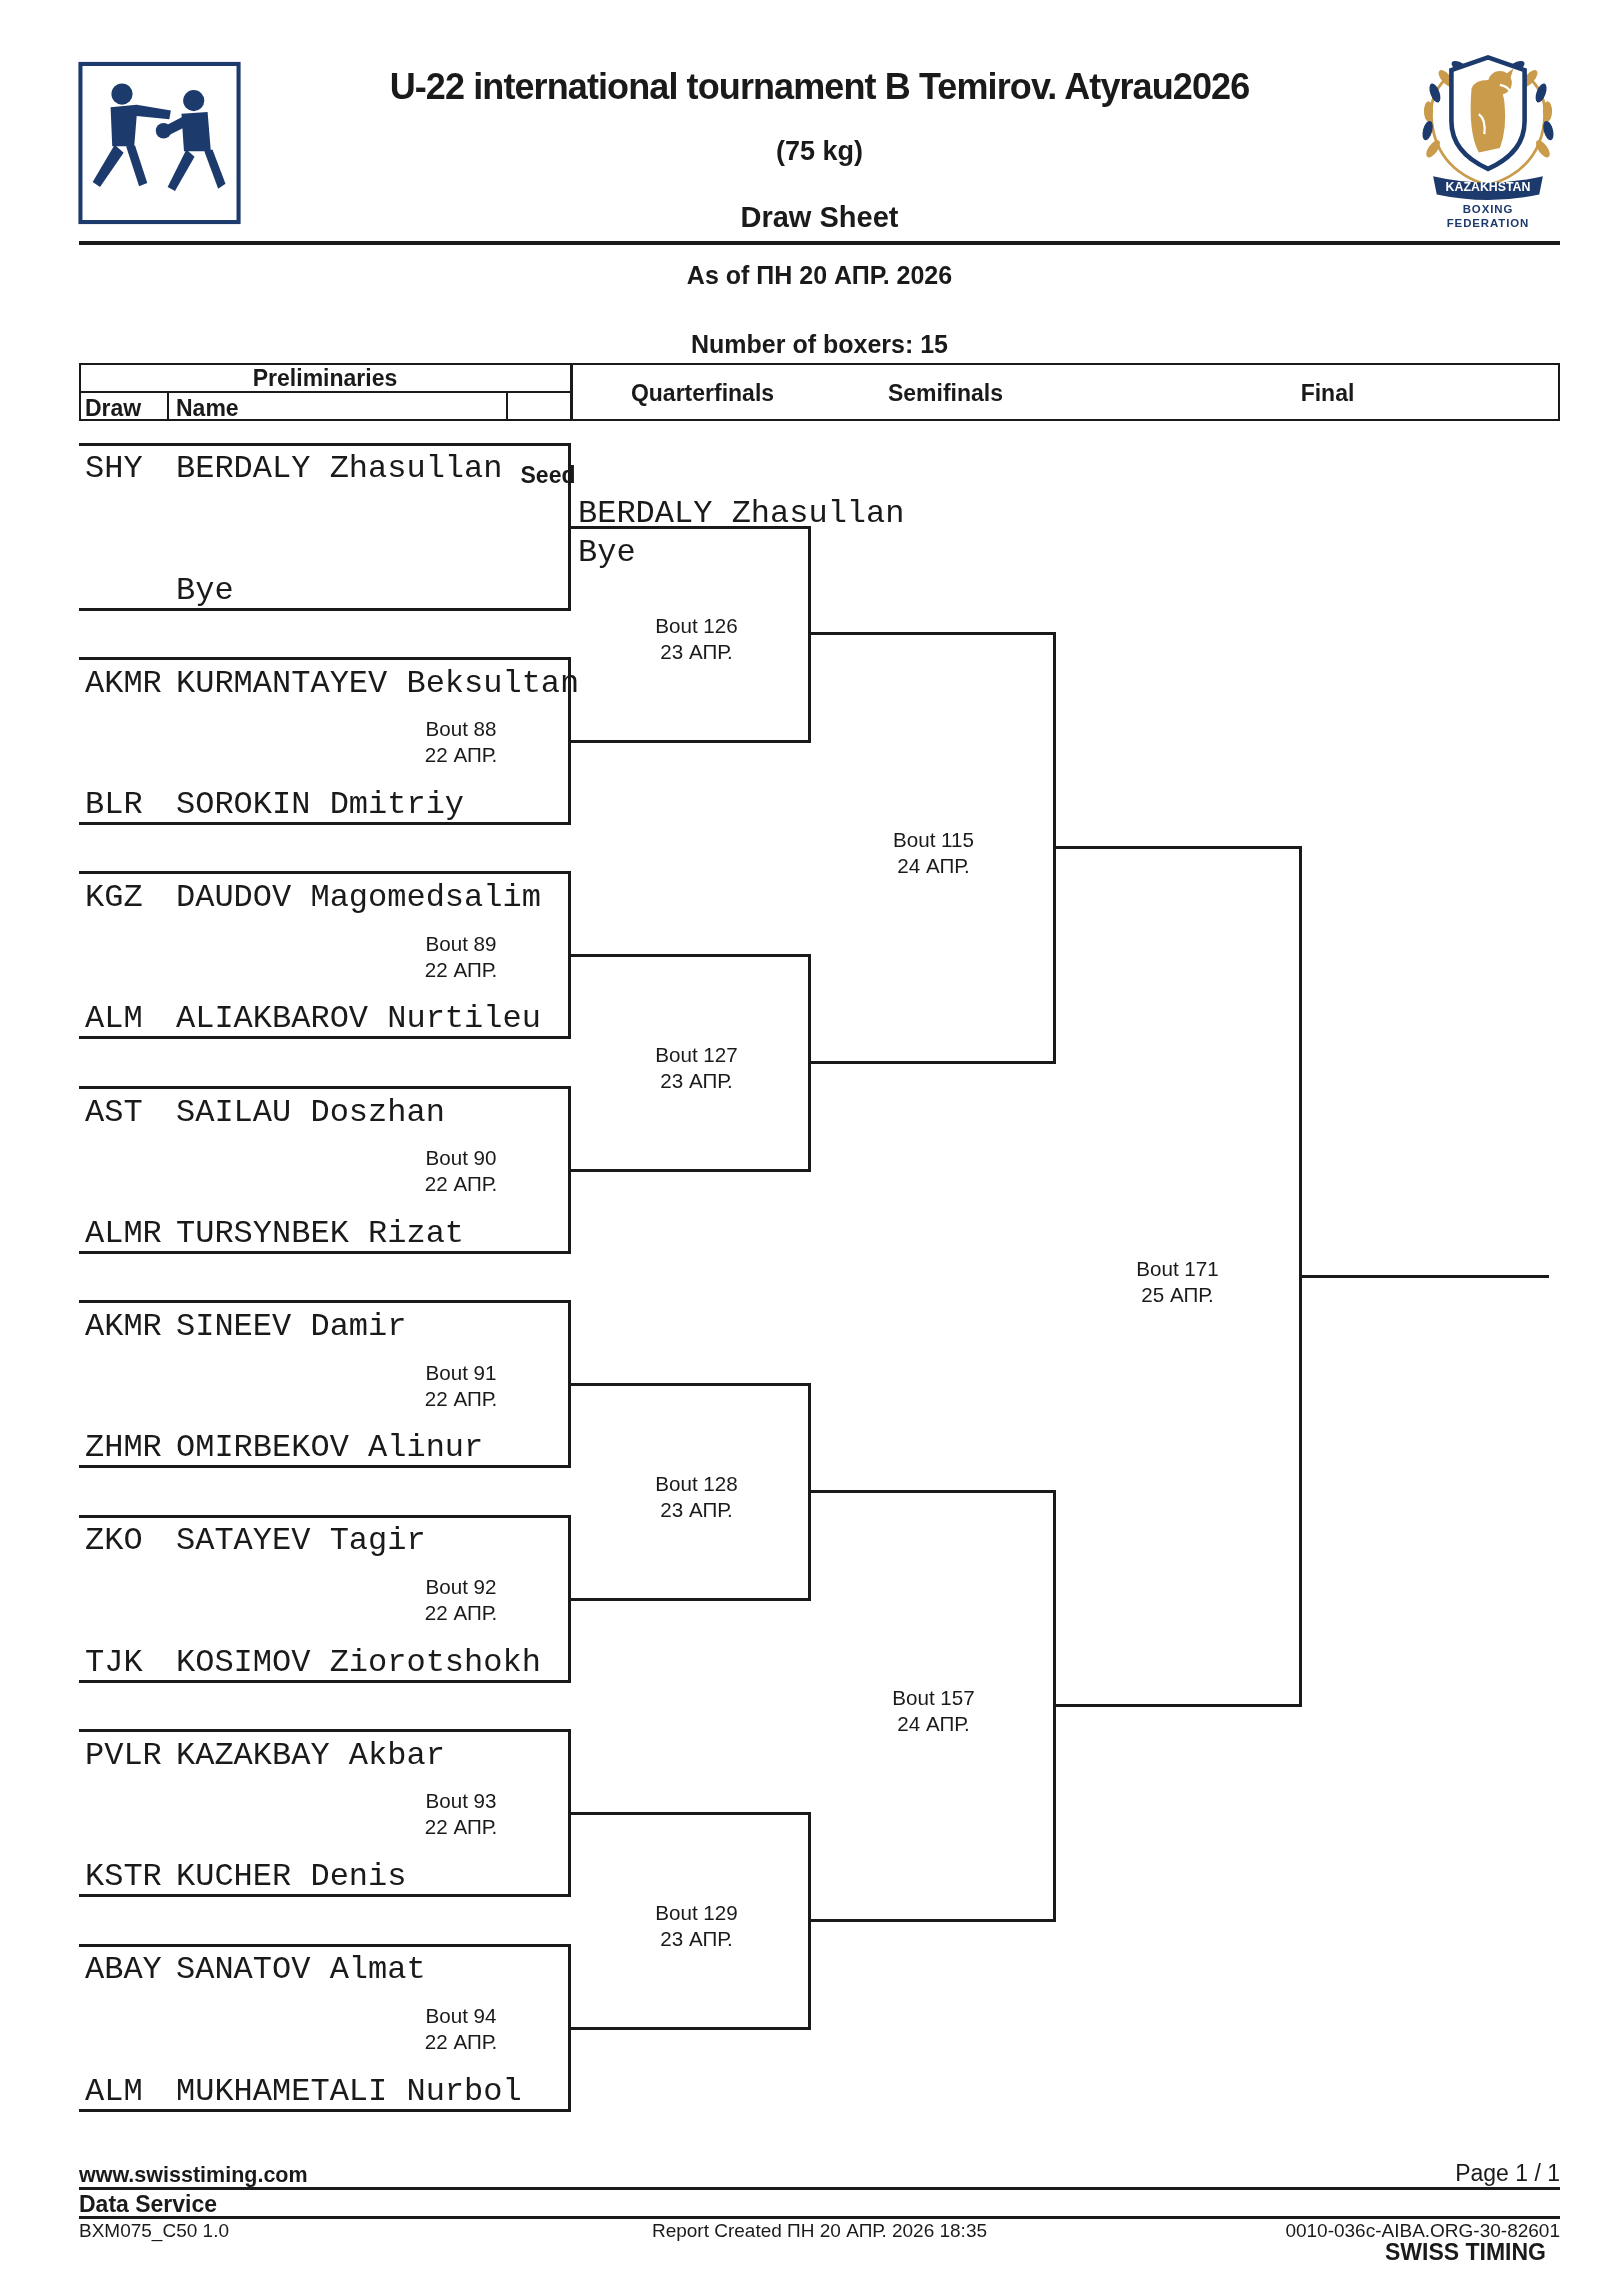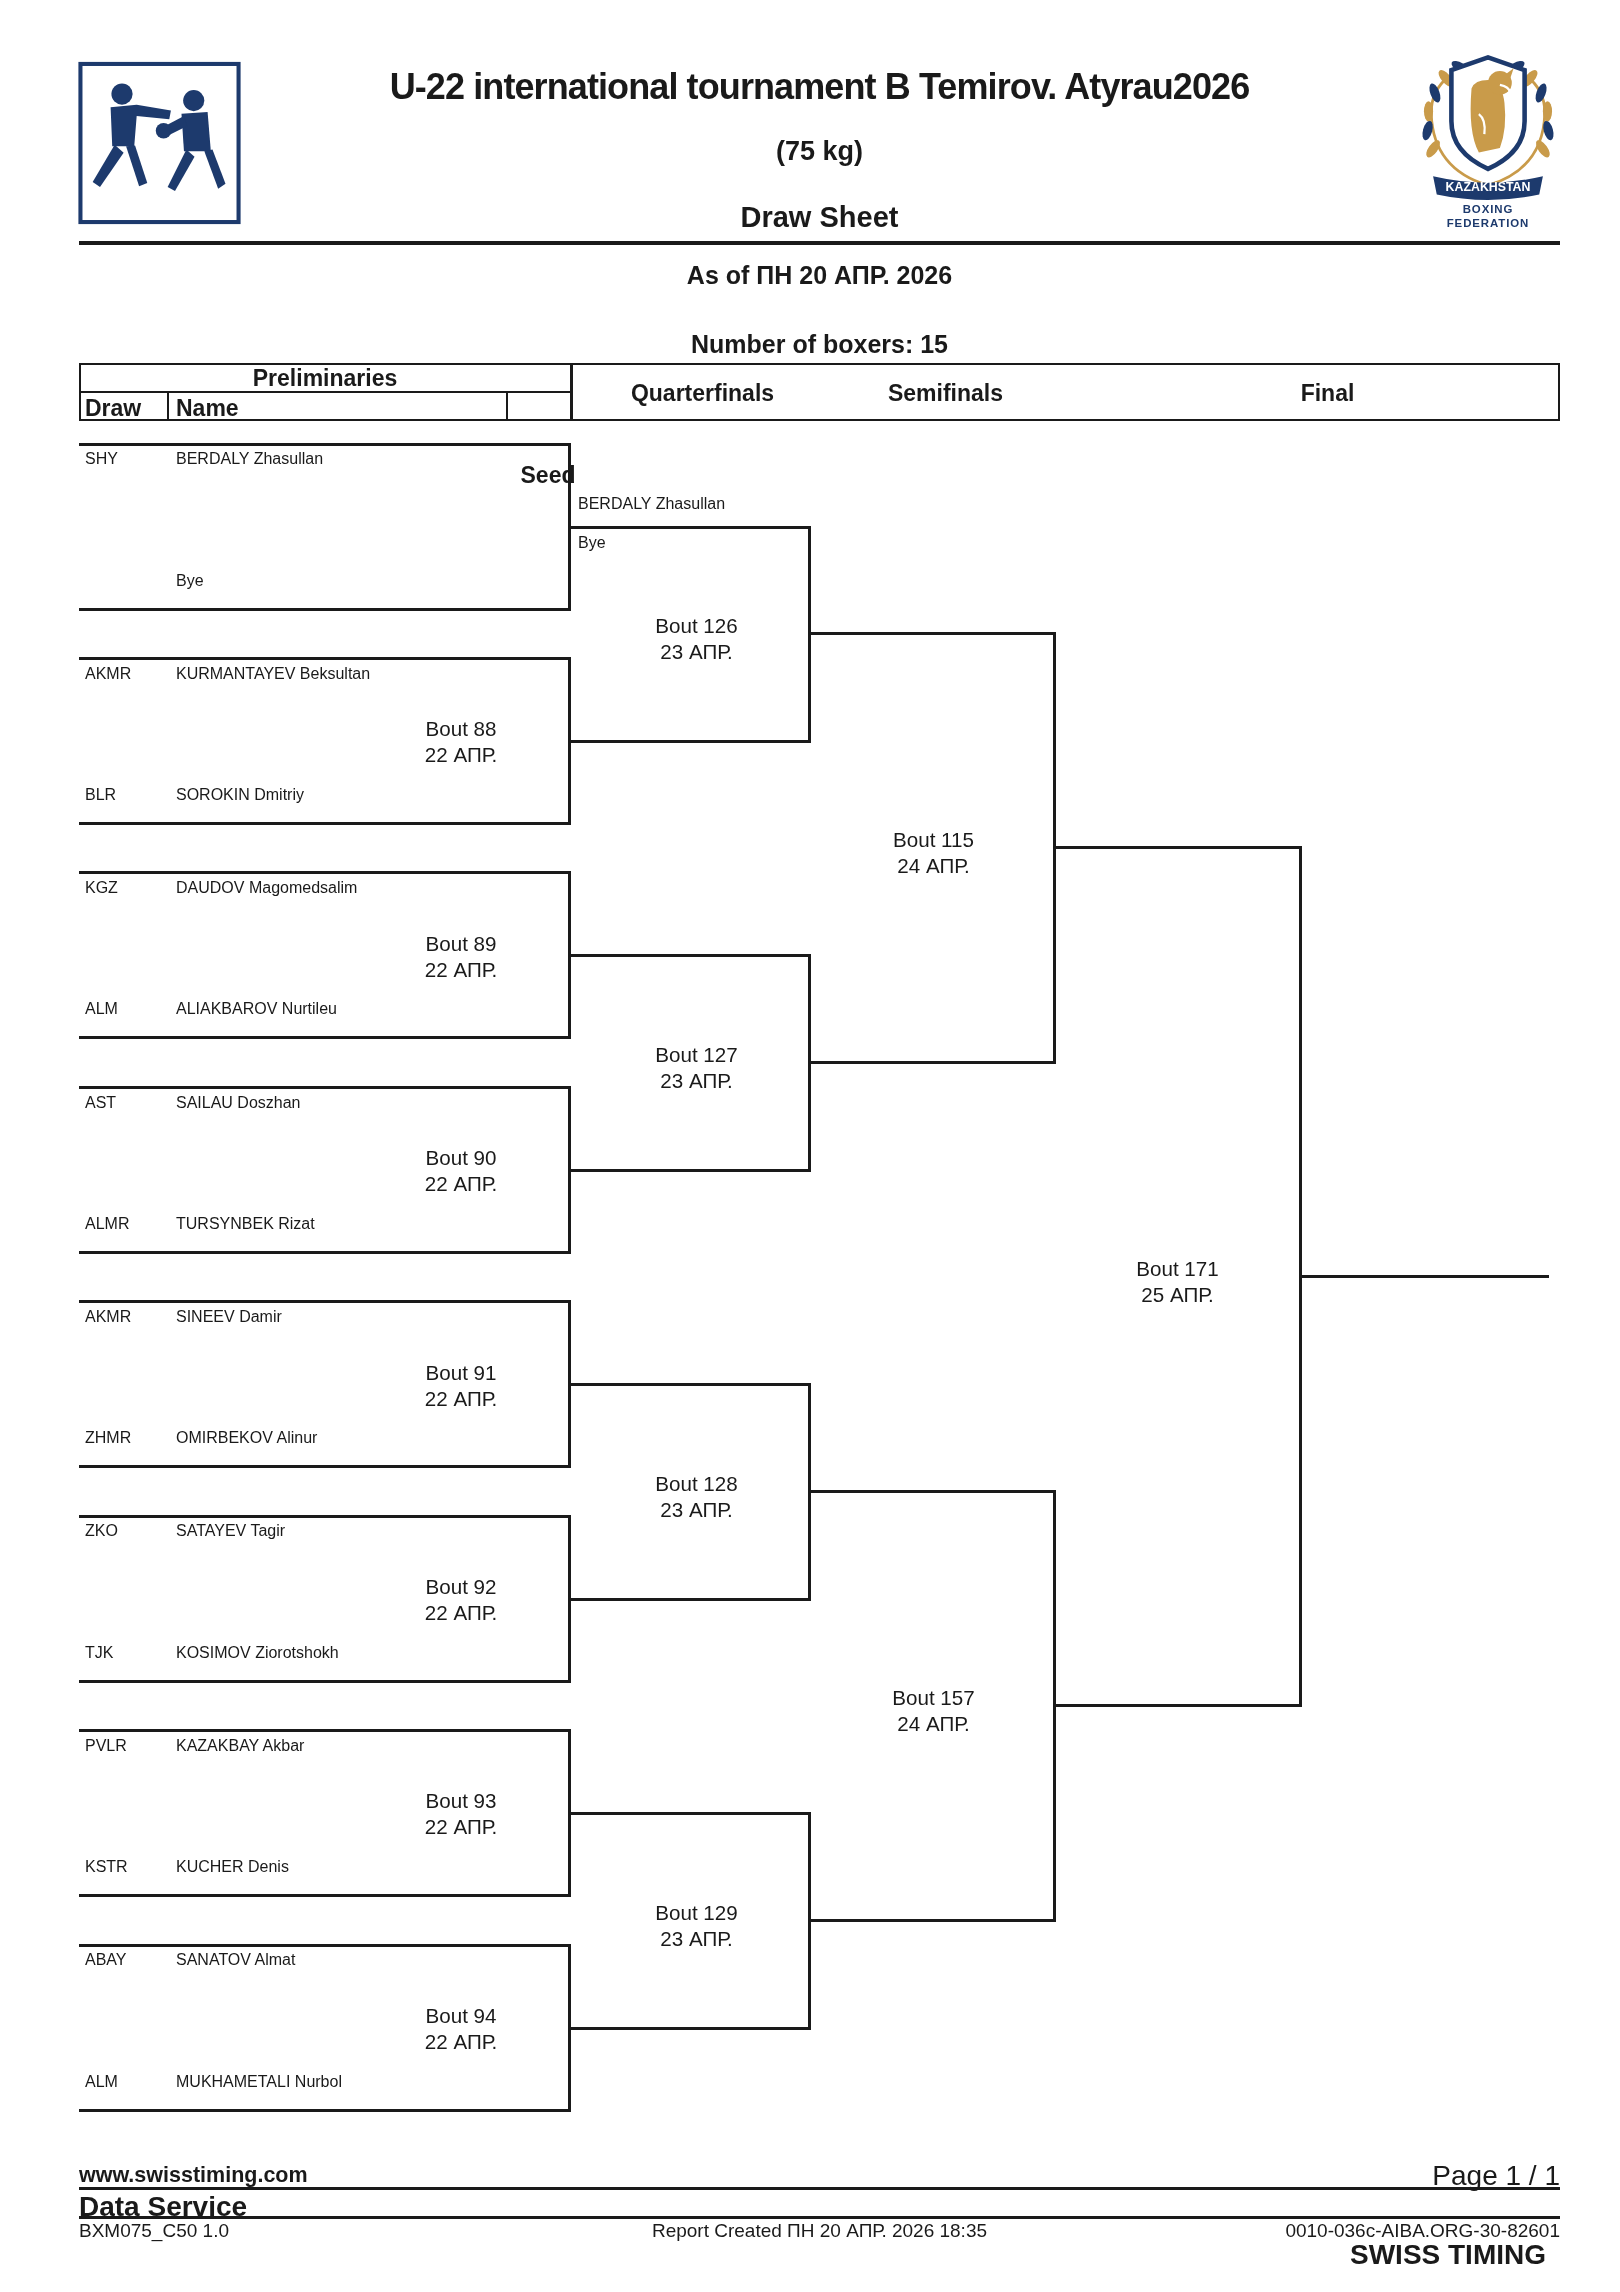--- a/index.html
+++ b/index.html
@@ -5,31 +5,31 @@
   html,body{margin:0;padding:0;background:#e8e8e8;}
   #page{position:relative;width:1620px;height:2293px;background:#ffffff;
         font-family:"Liberation Sans","DejaVu Sans",sans-serif;color:#1a1a1a;overflow:hidden;}
   .abs{position:absolute;}
   .t{position:absolute;white-space:nowrap;}
   .b{font-weight:bold;}
   .ctr{text-align:center;}
   .rgt{text-align:right;}
   .hl{position:absolute;height:2.7px;background:#1a1a1a;}
   .vl{position:absolute;width:2.7px;background:#1a1a1a;}
-  .nm{font-size:16px;}
+  .nm{font-size:32px;font-family:Liberation Mono, monospace;}
   .bt{position:absolute;font-size:20.6px;line-height:26px;text-align:center;}
   .bt span{display:block;}
   .hdr-cell{font-size:23px;font-weight:bold;}
   .title{font-size:36px;letter-spacing:-0.9px;}
   .sub1{font-size:27px;}
   .sub2{font-size:29px;}
   .meta{font-size:25px;}
   .ft-s{font-size:19px;}
   .ft-m{font-size:21.5px;}
-  .ft-l{font-size:28px;}
+  .ft-l{font-size:23px;}
 </style>
 </head>
 <body>
 
 <div id="page">
 
   <svg class="abs" style="left:78px;top:61px;" width="163" height="164" viewBox="0 0 100 100">
     <rect x="1.5" y="1.5" width="97" height="97" fill="#ffffff" stroke="#1d3a6d" stroke-width="2.5"></rect>
     <g fill="#1d3a6d" stroke="none">
       <circle cx="27" cy="20" r="6.5"></circle>

